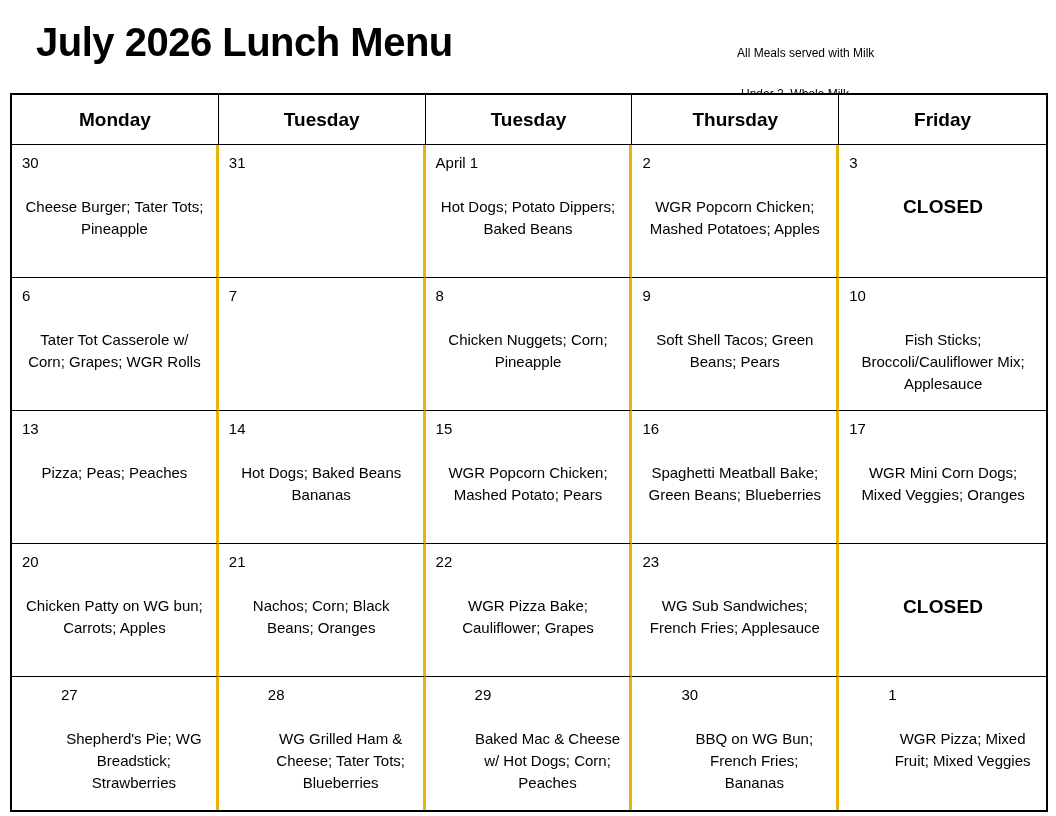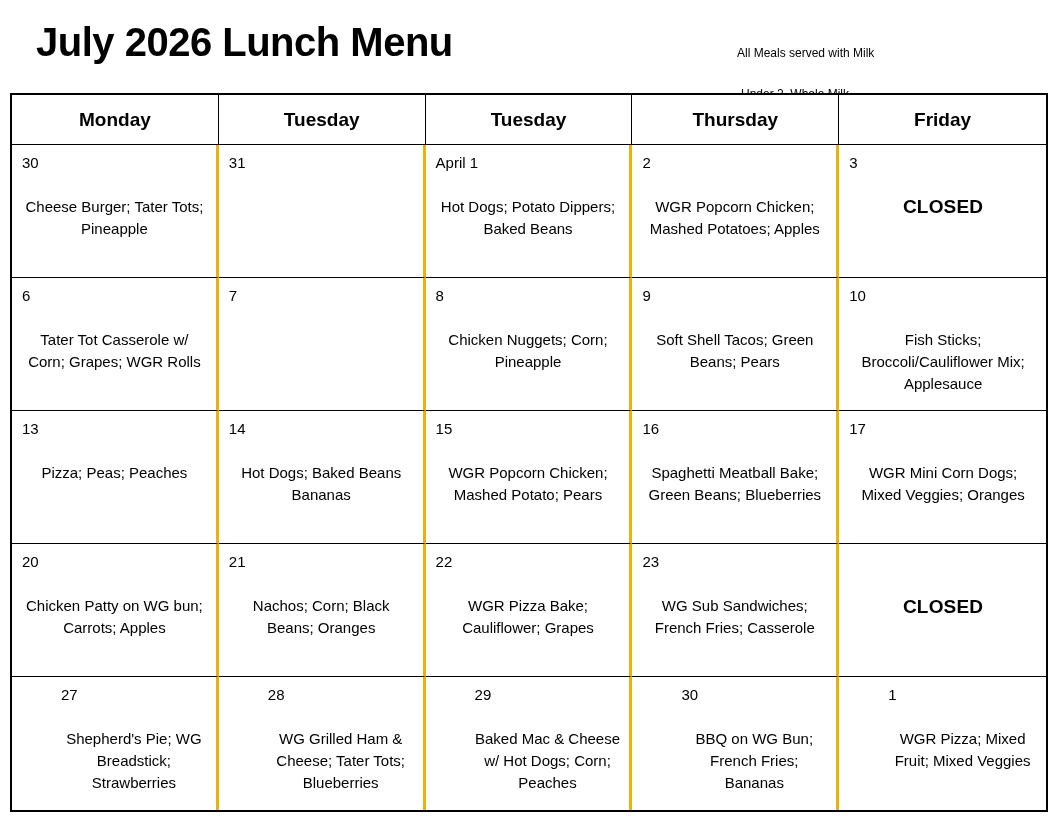--- a/index.html
+++ b/index.html
@@ -155,21 +155,21 @@
   <div class="dcell">
     <div class="cell-date">21</div>
     <div class="cell-menu">Nachos; Corn; Black Beans; Oranges</div>
   </div>
   <div class="dcell">
     <div class="cell-date">22</div>
     <div class="cell-menu">WGR Pizza Bake; Cauliflower; Grapes</div>
   </div>
   <div class="dcell">
     <div class="cell-date">23</div>
-    <div class="cell-menu">WG Sub Sandwiches; French Fries; Casserole</div>
+    <div class="cell-menu">WG Sub Sandwiches; French Fries; Applesauce</div>
   </div>
   <div class="dcell lastcol">
     <div class="cell-menu closed closed-low">CLOSED</div>
   </div>
 
   <div class="dcell lastrow">
     <div class="cell-date">27</div>
     <div class="cell-menu">Shepherd's Pie; WG Breadstick; Strawberries</div>
   </div>
   <div class="dcell lastrow">

